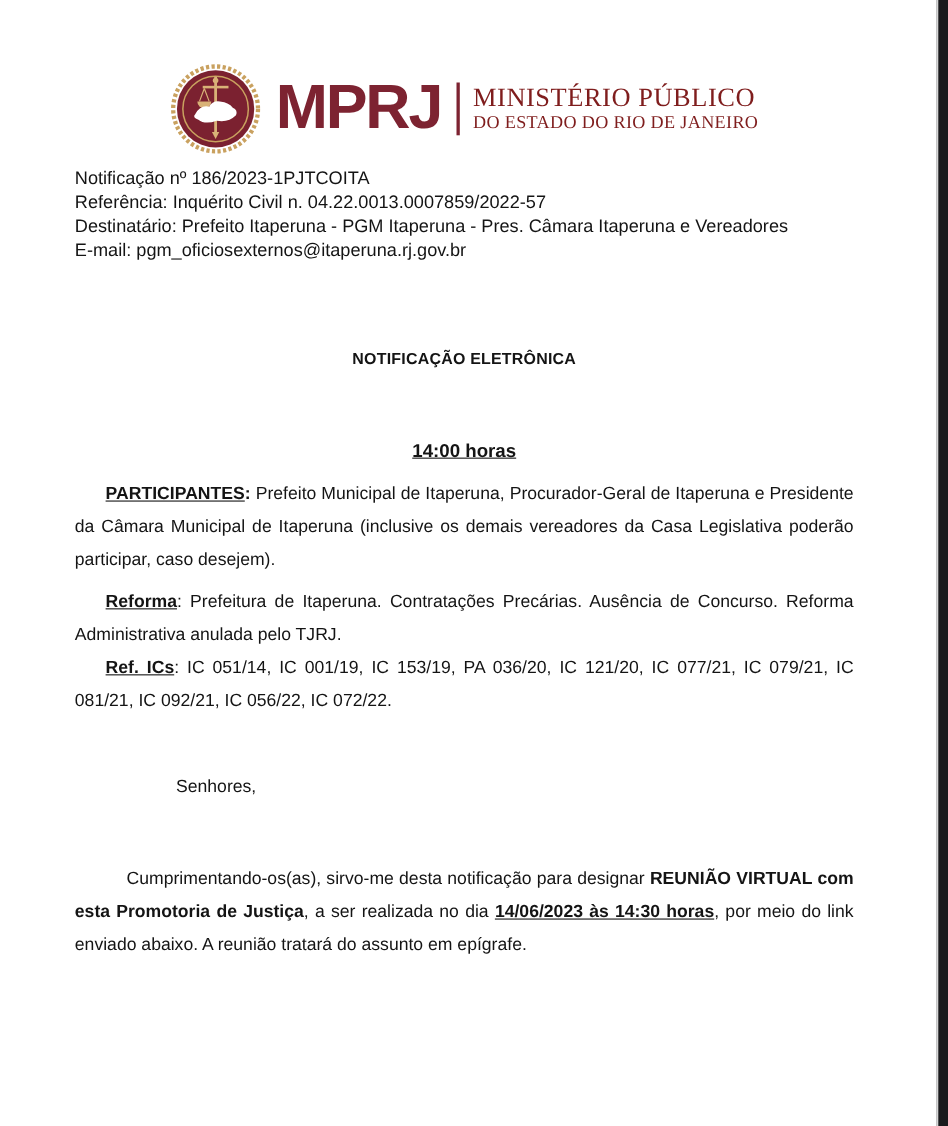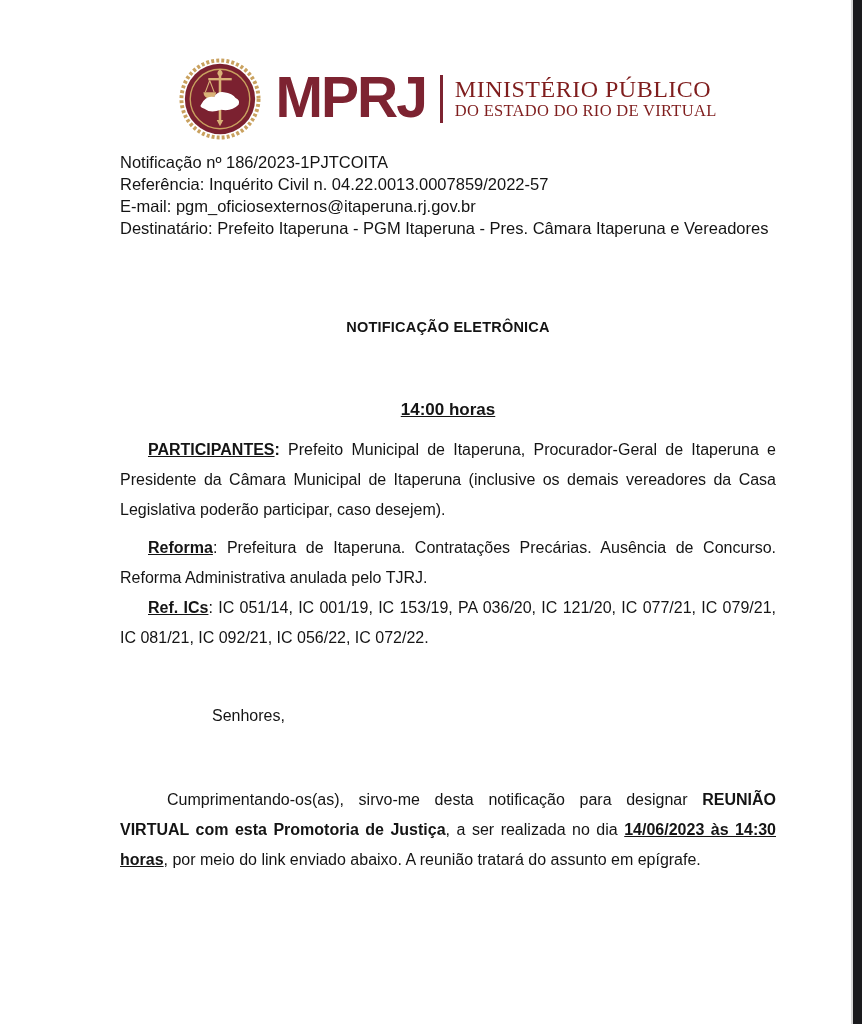--- a/index.html
+++ b/index.html
@@ -9,21 +9,21 @@
     overflow: hidden;
   }
   body {
     position: relative;
     font-family: "Liberation Sans", sans-serif;
     color: #141414;
   }
   .page {
     position: absolute; inset: 0;
     background: #ffffff;
-    padding: 57px 86px 0 120px;
+    padding: 57px 86px 0 68px;
   }
   
   .edge-strip {
     position: absolute; top: 0; right: 0;
     width: 11px; height: 1024px;
     background: #1a1a1d;
     border-left: 2px solid #d6d6d6;
     z-index: 5;
   }
 
@@ -114,29 +114,29 @@
 
       <path d="M31.5 23 L27 35 M31.5 23 L36 35" stroke="#d9b277" stroke-width="1.1" fill="none"></path>
       <path d="M25 35 a6.5 6.5 0 0 0 13 0 z" fill="#d9b277"></path>
 
       <path d="M23 47 q5 -9 13 -7 q3 -6 10 -5 q9 1 12 6 q5 2 3 7 q-7 7 -18 5 q-11 4 -17 -1 q-6 -2 -3 -5 z" fill="#ffffff"></path>
     </svg>
     <div class="wordmark">MPRJ</div>
     <div class="logo-divider"></div>
     <div class="org-name">
       <div class="org1">MINISTÉRIO PÚBLICO</div>
-      <div class="org2">DO ESTADO DO RIO DE VIRTUAL</div>
+      <div class="org2">DO ESTADO DO RIO DE JANEIRO</div>
     </div>
   </div>
 
   <div class="header-block">
     <div class="hdr-line">Notificação nº 186/2023-1PJTCOITA</div>
     <div class="hdr-line">Referência: Inquérito Civil n. 04.22.0013.0007859/2022-57</div>
+    <div class="hdr-line">Destinatário: Prefeito Itaperuna - PGM Itaperuna - Pres. Câmara Itaperuna e Vereadores</div>
     <div class="hdr-line">E-mail: pgm_oficiosexternos@itaperuna.rj.gov.br</div>
-    <div class="hdr-line">Destinatário: Prefeito Itaperuna - PGM Itaperuna - Pres. Câmara Itaperuna e Vereadores</div>
   </div>
 
   <div class="section-title">NOTIFICAÇÃO ELETRÔNICA</div>
 
   <div class="main-heading">
     <div><span class="hl">14:00 horas</span></div>
   </div>
 
   <p class="para p-participantes"><span style="font-weight: bold; text-decoration: underline;">PARTICIPANTES</span><span style="font-weight: bold;">:</span><span> Prefeito Municipal de Itaperuna, Procurador-Geral de Itaperuna e Presidente da Câmara Municipal de Itaperuna (inclusive os demais vereadores da Casa Legislativa poderão participar, caso desejem).</span></p>
   <p class="para p-assunto"><span style="font-weight: bold; text-decoration: underline;">Reforma</span><span>: Prefeitura de Itaperuna. Contratações Precárias. Ausência de Concurso. Reforma Administrativa anulada pelo TJRJ.</span></p>

